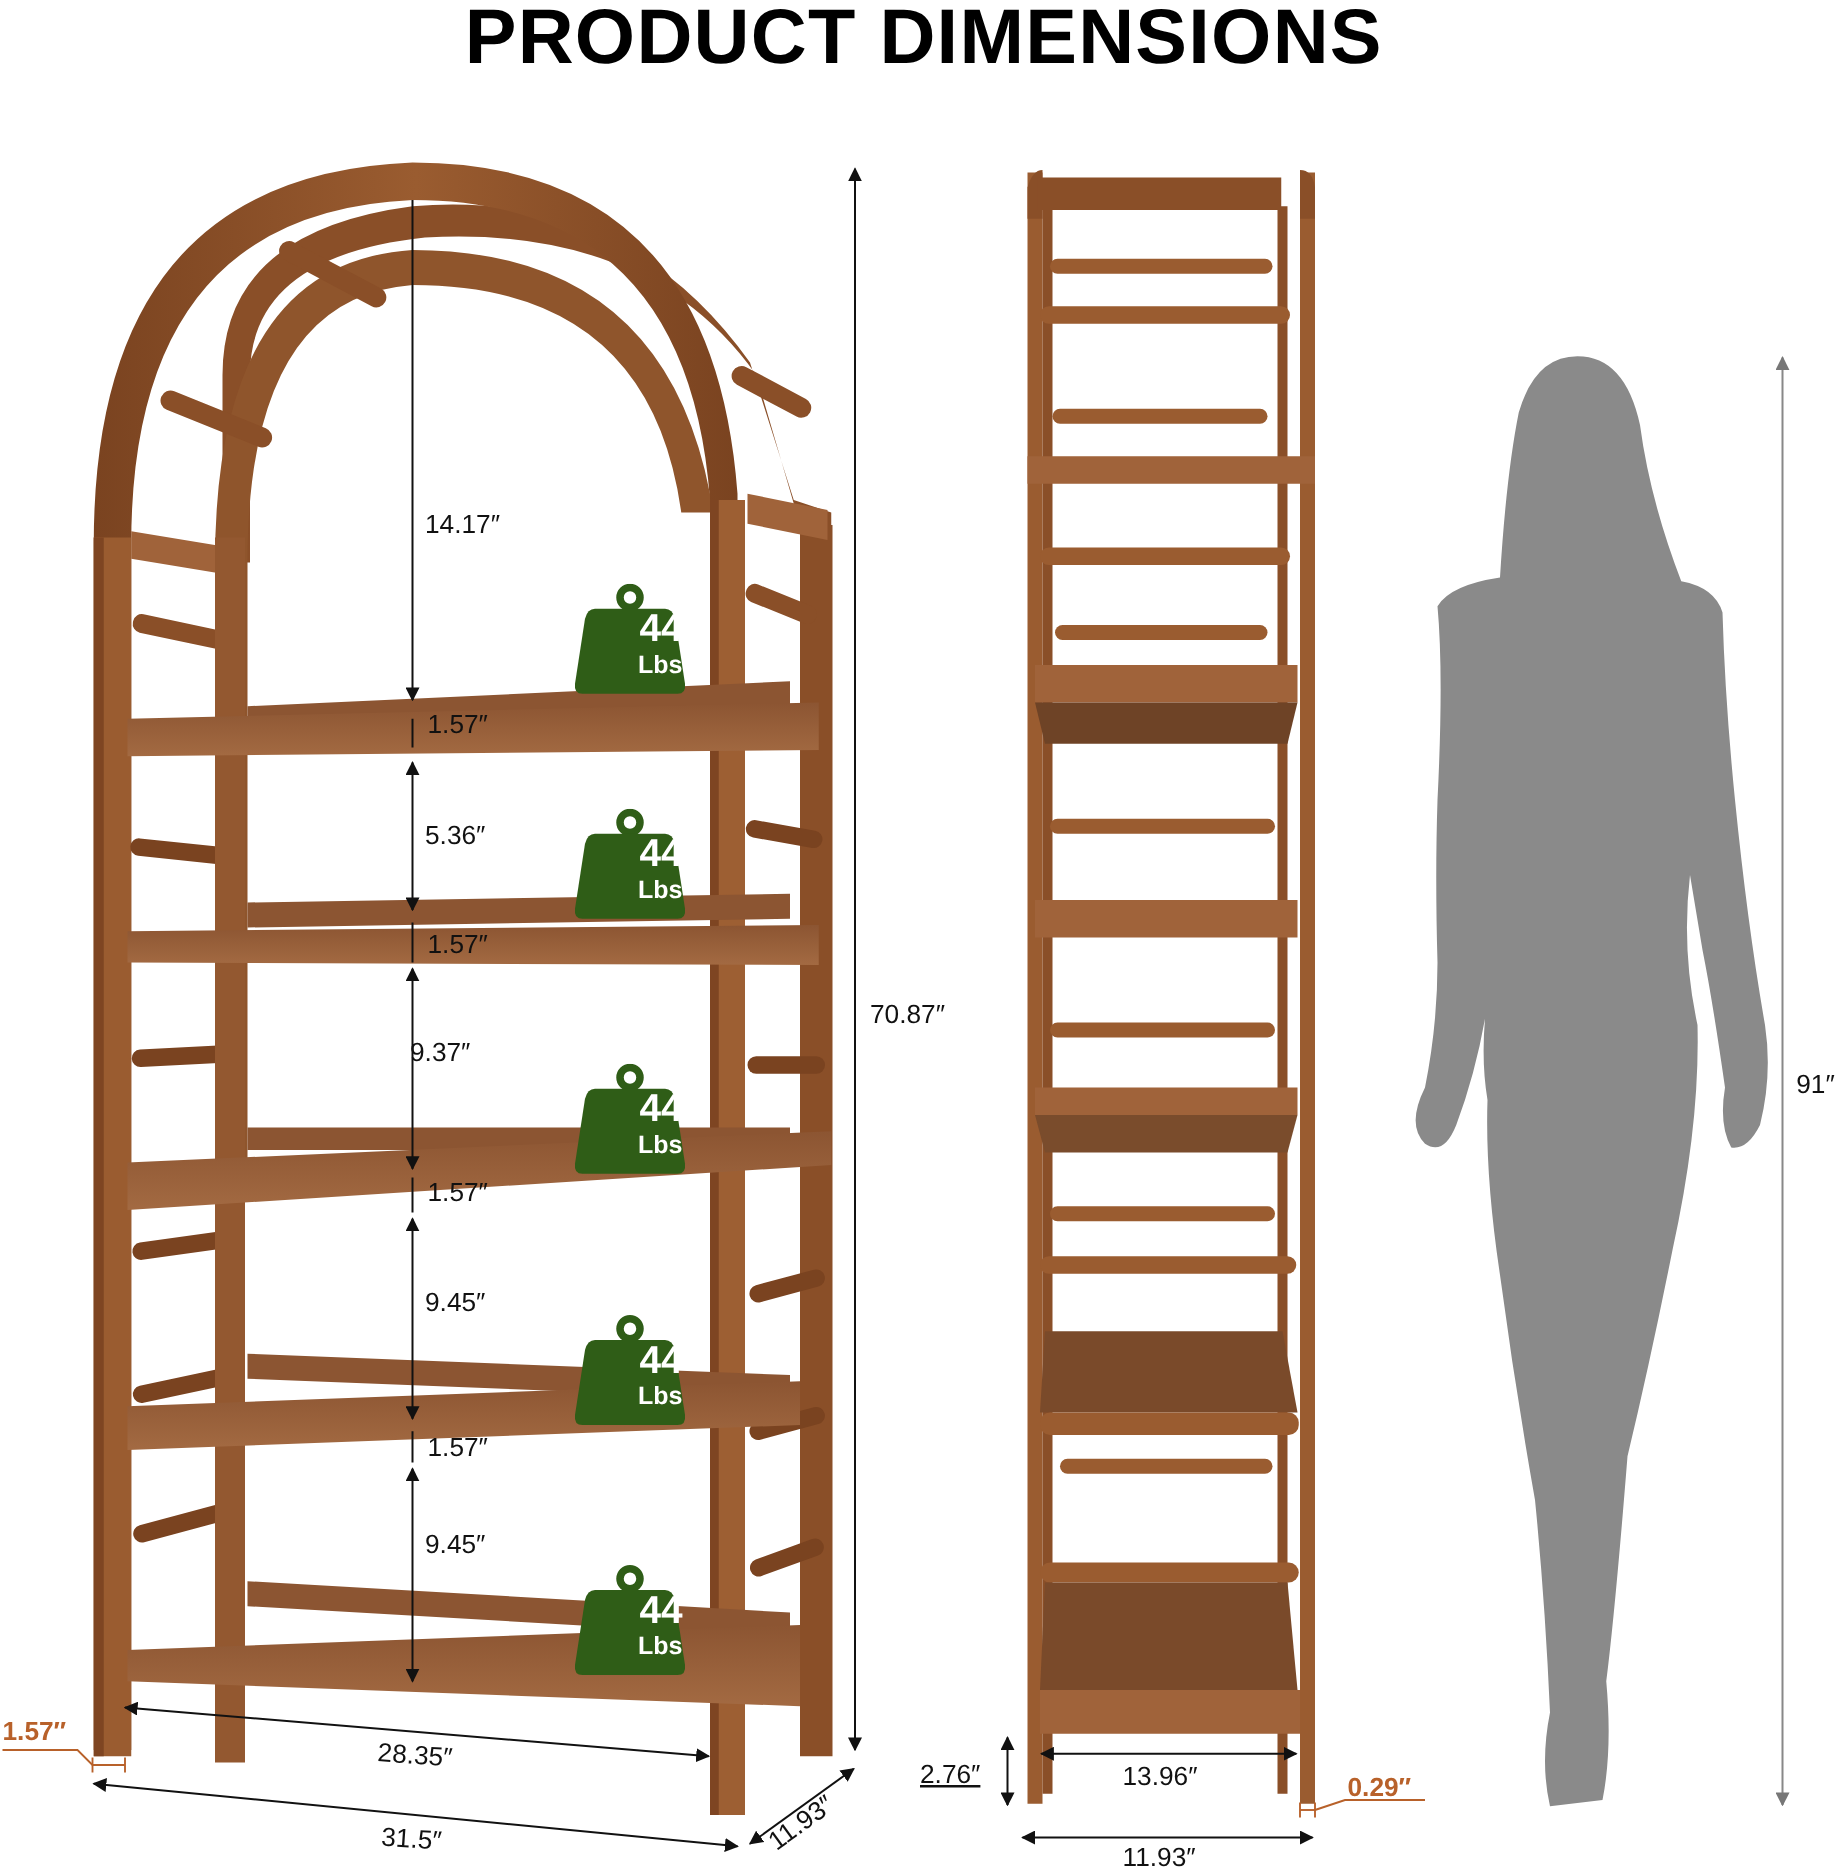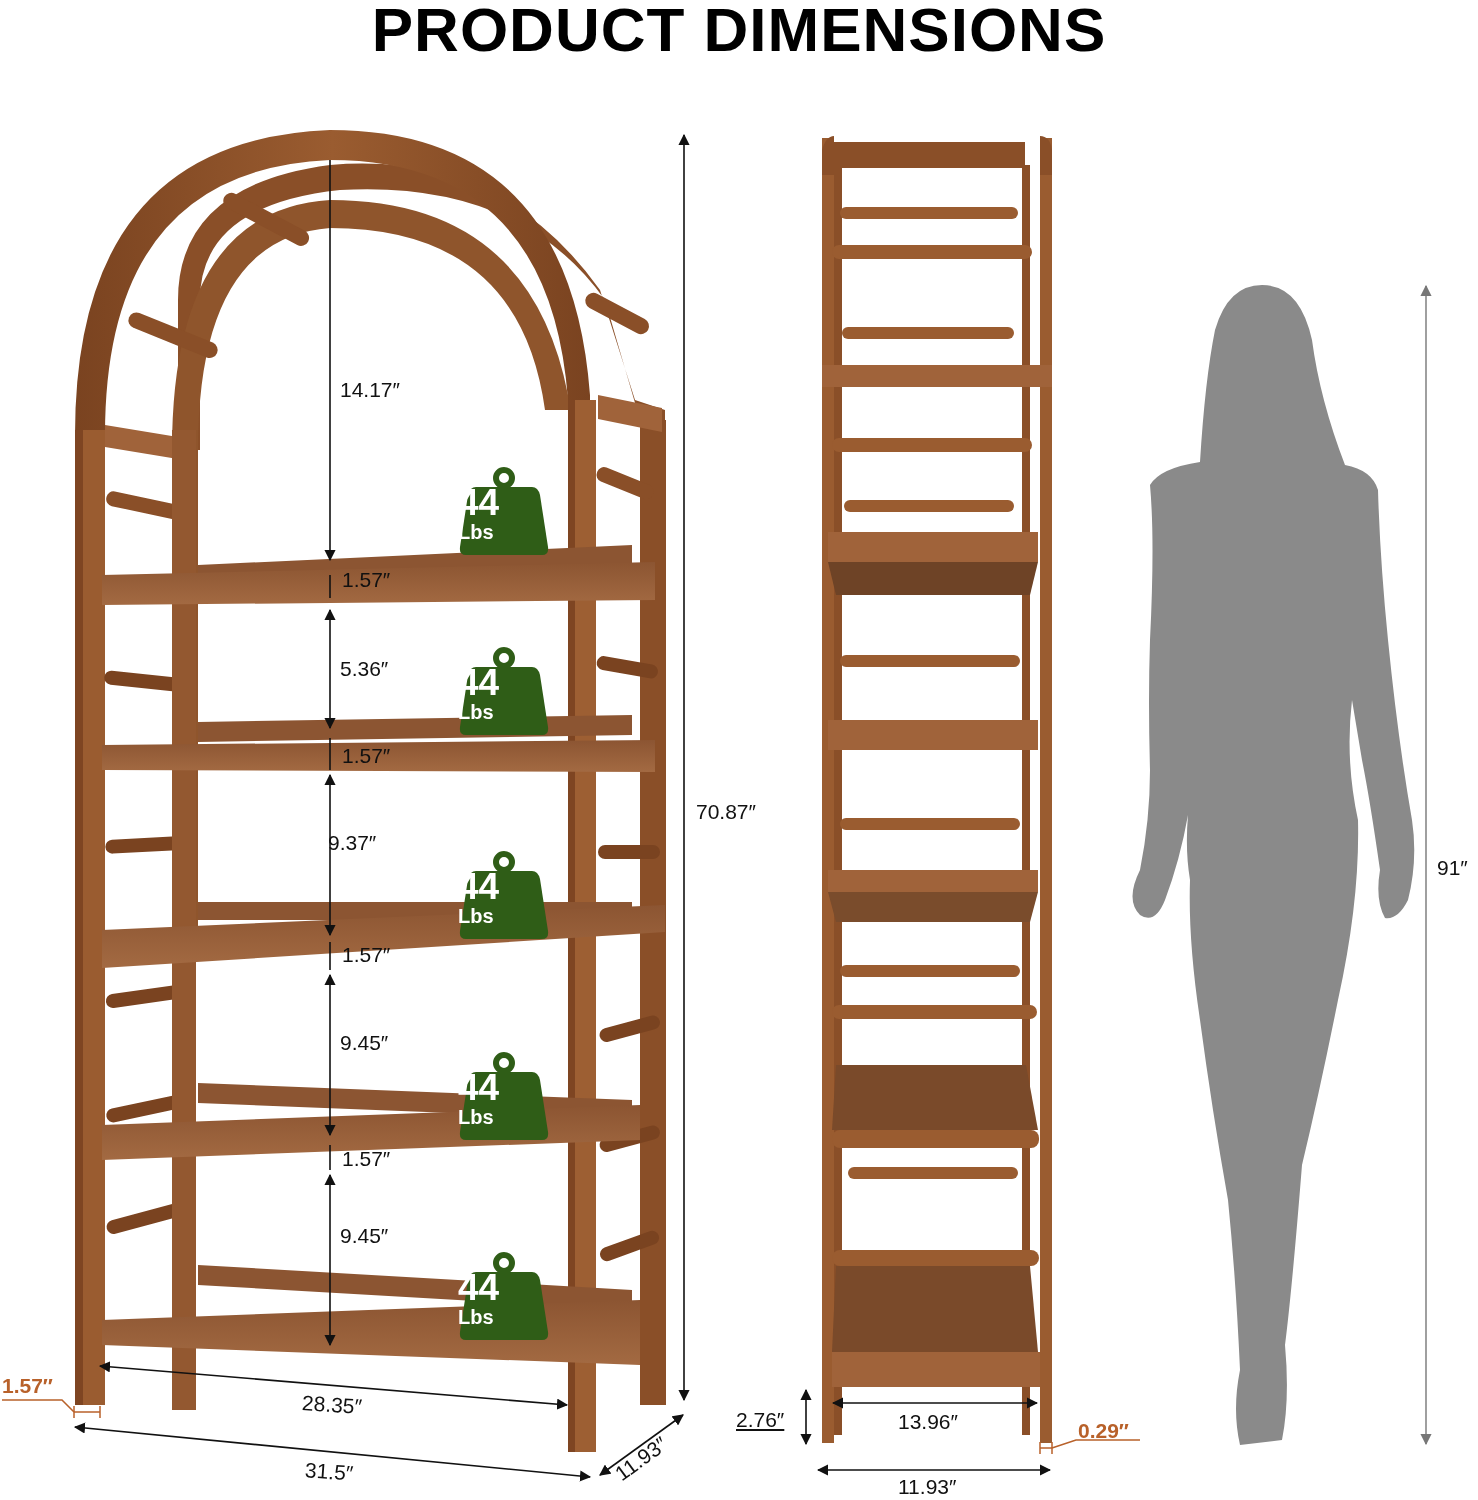--- a/index.html
+++ b/index.html
@@ -4,23 +4,23 @@
 <style>
   html, body { margin:0; padding:0; background:#ffffff; }
   body { width:1478px; height:1500px; position:relative; overflow:hidden;
          font-family:"Liberation Sans", "DejaVu Sans", sans-serif; }
   #title { position:absolute; left:0; top:-6px; width:1478px; text-align:center;
            font-size:62px; font-weight:bold; color:#000; letter-spacing:1px; }
   svg#stage { position:absolute; left:0; top:0; }
   .dim { position:absolute; font-size:21px; color:#111; white-space:nowrap; }
   .dim-orange { position:absolute; font-size:21px; color:#b8612a; font-weight:bold; white-space:nowrap; }
   .badge { position:absolute; width:92px; height:90px; }
-  .badge .num { position:absolute; left:0; top:20px; width:88px; text-align:left;
-                font-weight:bold; font-size:37px; color:#fff; line-height:31px; }
-  .badge .unit { position:absolute; left:0; top:55px; width:88px; text-align:left;
+  .badge .num { position:absolute; left:0; top:20px; width:88px; text-align:right;
+                font-weight:bold; font-size:31px; color:#fff; line-height:31px; }
+  .badge .unit { position:absolute; left:0; top:55px; width:88px; text-align:right;
                  font-weight:bold; font-size:20px; color:#fff; line-height:20px; }
 </style>
 </head>
 <body>
 
 <div id="title">PRODUCT DIMENSIONS</div>
 
 <svg id="stage" width="1478" height="1500" viewBox="0 0 1478 1500">
   <defs>
     <linearGradient id="woodV" x1="0" x2="1" y1="0" y2="0">
@@ -164,21 +164,21 @@
     <line x1="1052" y1="1442" x2="1052" y2="1454"></line>
     <polyline points="1052,1448 1076,1440 1140,1440"></polyline>
   </g>
 
   <path fill="#8a8a8a" d="M1262,285 Q1300,285 1312,340 Q1320,400 1345,465 Q1372,470 1378,490 Q1380,560 1388,640 Q1398,740 1412,820 Q1418,860 1408,900 Q1398,920 1385,918 Q1375,900 1380,870 Q1370,800 1362,760 L1352,700 Q1345,760 1358,820 Q1360,900 1338,1000 Q1320,1090 1302,1165 Q1292,1290 1285,1345 Q1290,1400 1282,1440 L1240,1445 Q1232,1410 1240,1370 Q1236,1280 1228,1200 Q1212,1110 1200,1020 Q1188,940 1190,880 Q1185,850 1188,815 Q1180,860 1165,900 Q1155,925 1140,915 Q1125,900 1140,870 Q1150,820 1150,770 Q1148,700 1150,640 Q1155,540 1150,485 Q1160,468 1200,462 Q1205,380 1215,330 Q1228,285 1262,285 Z"></path>
   <g stroke="#888" stroke-width="1.6" fill="none">
     <line x1="1426" y1="286" x2="1426" y2="1444" marker-start="url(#arrG)" marker-end="url(#arrG)"></line>
   </g>
 </svg>
 
-<div class="dim" style="left:340px;top:378px;">14.17″</div>
+<div class="dim" style="left:340px;top:408px;">14.17″</div>
 <div class="dim" style="left:342px;top:568px;">1.57″</div>
 <div class="dim" style="left:340px;top:657px;">5.36″</div>
 <div class="dim" style="left:342px;top:744px;">1.57″</div>
 <div class="dim" style="left:328px;top:831px;">9.37″</div>
 <div class="dim" style="left:342px;top:943px;">1.57″</div>
 <div class="dim" style="left:340px;top:1031px;">9.45″</div>
 <div class="dim" style="left:342px;top:1147px;">1.57″</div>
 <div class="dim" style="left:340px;top:1224px;">9.45″</div>
 <div class="dim" style="left:696px;top:762px;margin-top:38px;">70.87″</div>
 <div class="dim" style="left:302px;top:1393px;transform:rotate(4deg);">28.35″</div>

